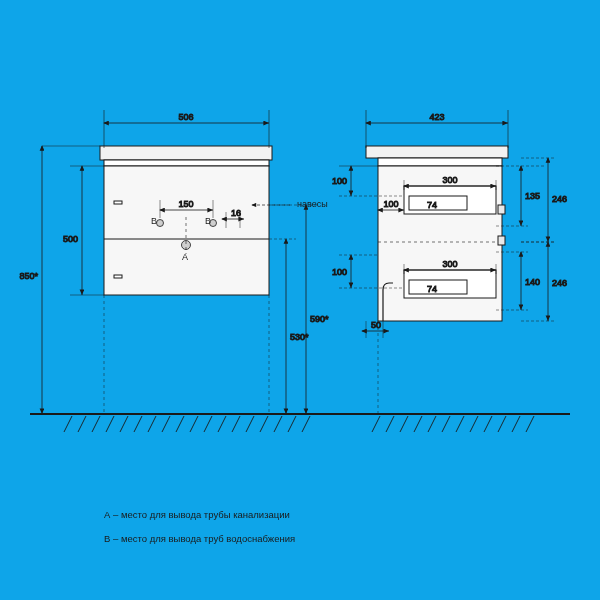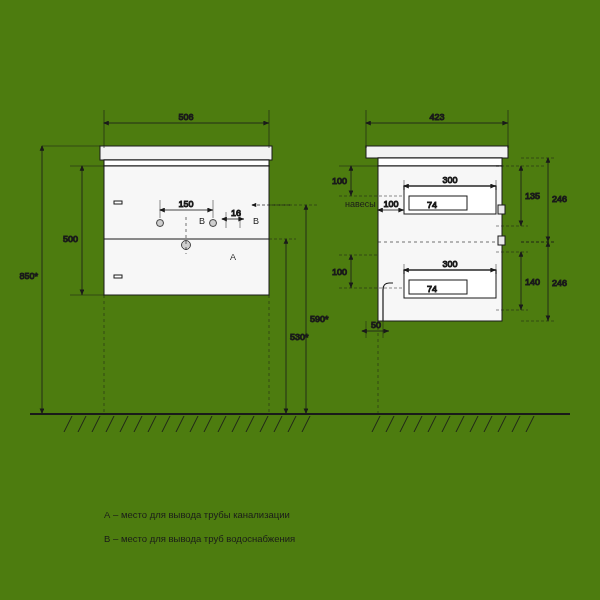--- a/index.html
+++ b/index.html
@@ -4,31 +4,30 @@
 <style>
   html, body {
     margin: 0;
     padding: 0;
     background: #ffffff;
   }
   #page {
     position: relative;
     width: 600px;
     height: 600px;
-    background: #4d7c0f;
+    background: #0ea5e9;
     font-family: "Liberation Sans", sans-serif;
     overflow: hidden;
   }
   .lbl {
     position: absolute;
     font-size: 9px;
     color: #1a1a1a;
     white-space: nowrap;
     line-height: 1;
-    margin-left: 48px;
   }
   .note {
     position: absolute;
     font-size: 9.5px;
     color: #1a1a1a;
     white-space: nowrap;
     line-height: 1;
   }
   svg { position: absolute; left: 0; top: 0; }
   .dimtxt {

